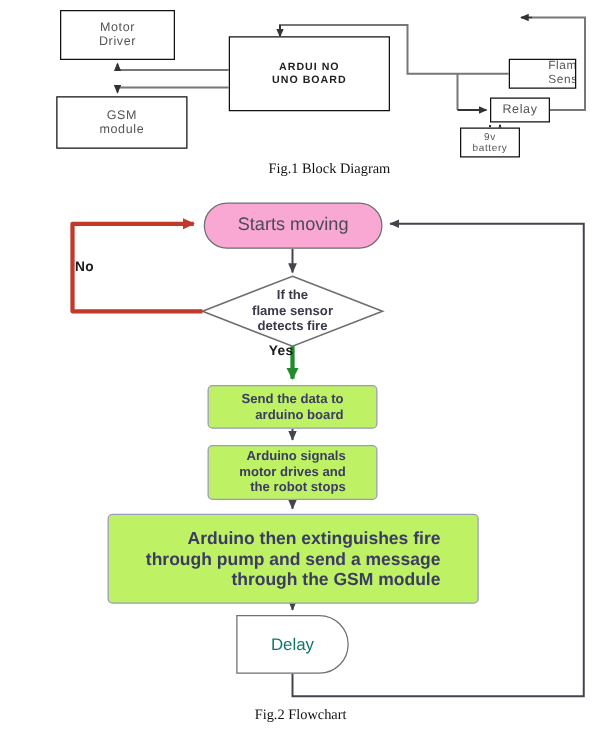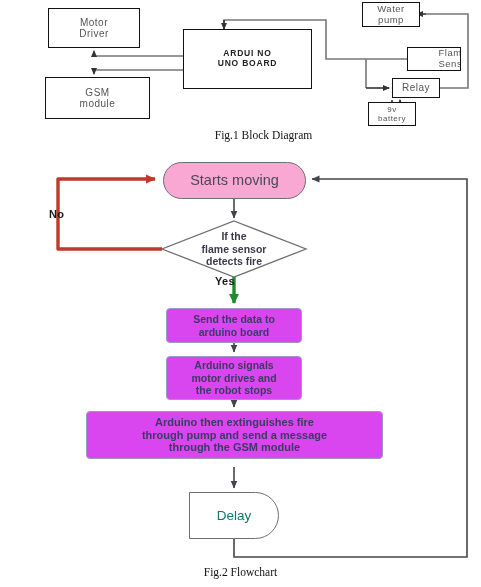--- a/index.html
+++ b/index.html
@@ -63,45 +63,46 @@
     line-height: 1.18;
   }
   .terminal {
     border: 1.3px solid #6f6f6f;
     background: #f9a8d4;
     border-radius: 40px;
     text-align: center;
   }
   .process {
     border: 1.1px solid #9a9ac0;
-    background: #d946ef;
+    background: #bef264;
     border-radius: 4px;
     color: #3b3b63;
+    text-align: right;
   }
   .delay {
     border: 1.3px solid #6f6f6f;
     background: #ffffff;
     border-radius: 0 48px 48px 0;
   }
   #n-start { left: 163px; top: 14px;  width: 143px; height: 37px; font-size: 14.5px;
              color: #4a4a55; font-weight: normal; }
   #n-send  { left: 166px; top: 160px; width: 136px; height: 35px; font-size: 10.5px; }
   #n-sig   { left: 166px; top: 208px; width: 136px; height: 44px; font-size: 10.5px; }
-  #n-ext   { left: 86px;  top: 263px; width: 297px; height: 48px; font-size: 11px; }
+  #n-ext   { left: 86px;  top: 263px; width: 297px; height: 72px; font-size: 14px; }
   #n-delay { left: 189px; top: 344px; width: 90px;  height: 47px; font-size: 13.5px;
              color: #0f766e; font-weight: normal; }
 
   .edge-label {
     position: absolute;
     font-size: 11px;
     font-weight: bold;
     color: #1b1b1b;
     letter-spacing: .3px;
   }
-  #lbl-no  { left: 49px;  top: 60px; }
+  #lbl-no  { left: 60px;  top: 60px; }
   #lbl-yes { left: 215px; top: 127px; }
 
   #flowsvg { position: absolute; left: 0; top: 0; }
 </style>
 </head>
 <body>
 
 <div id="root">
 
   <div id="fig1">
@@ -145,24 +146,20 @@
 Driver</span>
     </div>
     <div class="blk" id="blk-gsm">
       <span class="lbl">GSM
 module</span>
     </div>
     <div class="blk big" id="blk-arduino">
       <span class="lbl">ARDUI NO
 UNO BOARD</span>
     </div>
-    <div class="blk" id="blk-water">
-      <span class="lbl">Water
-pump</span>
-    </div>
     <div class="blk" id="blk-flame">
       <span class="lbl">Flame
 Sensor</span>
     </div>
     <div class="blk" id="blk-relay">
       <span class="lbl">Relay</span>
     </div>
     <div class="blk" id="blk-batt">
       <span class="lbl">9v
 battery</span>

